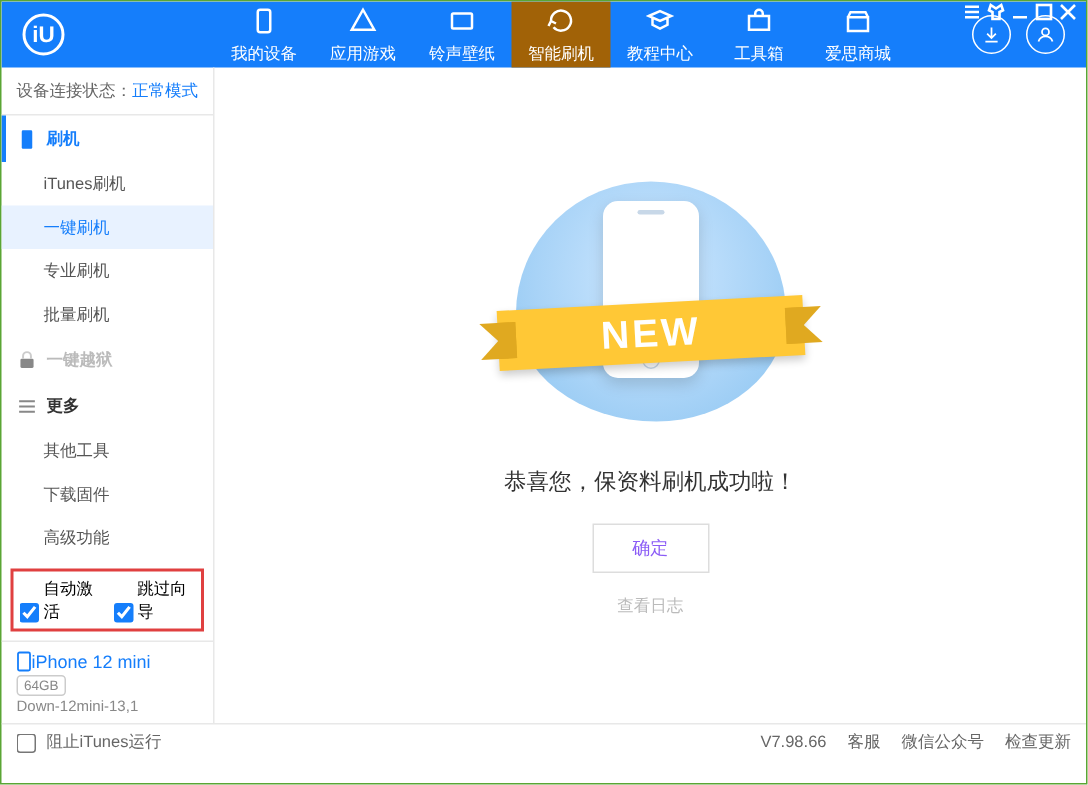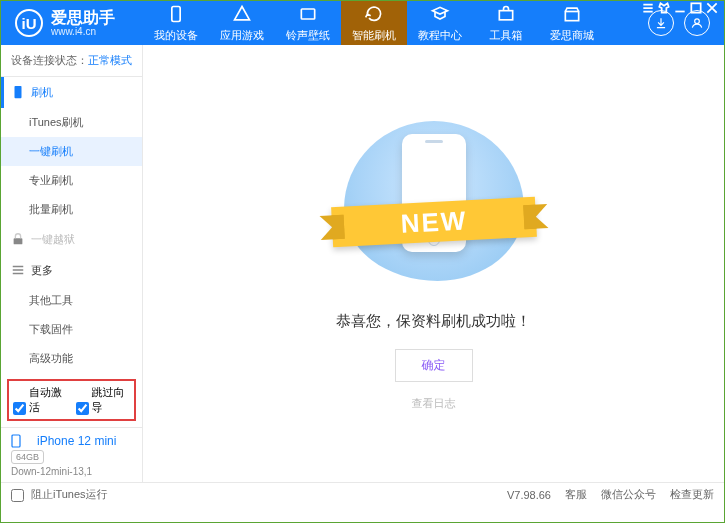--- a/index.html
+++ b/index.html
@@ -17,33 +17,33 @@
 .win-controls { position: absolute; top: 0; right: 0; height: 16px; display: flex; align-items: center; gap: 2px; padding: 2px 6px; }
 .win-btn { width: 14px; height: 14px; display: flex; align-items: center; justify-content: center; cursor: pointer; }
 .win-btn svg { stroke: #fff; fill: none; stroke-width: 1.5; }
 .right-circles { display: flex; gap: 10px; padding-right: 14px; }
 .circle-btn { width: 26px; height: 26px; border: 1.5px solid #fff; border-radius: 50%; display: flex; align-items: center; justify-content: center; cursor: pointer; }
 .circle-btn svg { width: 14px; height: 14px; stroke: #fff; fill: none; stroke-width: 2; }
 .body { display: flex; height: calc(100% - 60px - 24px); }
 .sidebar { width: 142px; border-right: 1px solid #e8e8e8; display: flex; flex-direction: column; font-size: 11px; }
 .status-row { padding: 8px 10px; border-bottom: 1px solid #e8e8e8; color: #666; }
 .status-val { color: #157efb; }
-.side-section { display: flex; align-items: flex-start; padding: 8px 10px; color: #333; cursor: pointer; gap: 6px; }
+.side-section { display: flex; align-items: flex-end; padding: 8px 10px; color: #333; cursor: pointer; gap: 6px; font-weight: bold; }
 .side-section.active-tab { border-left: 3px solid #157efb; color: #157efb; padding-left: 7px; }
 .side-item { padding: 7px 10px 7px 28px; color: #555; cursor: pointer; }
 .side-item.selected { background: #e8f2ff; color: #157efb; }
 .side-note { font-size: 10px; color: #aaa; padding: 4px 10px 8px 28px; line-height: 1.3; }
 .side-icon { width: 14px; height: 14px; display: flex; align-items: center; justify-content: center; }
 .side-icon svg { width: 14px; height: 14px; fill: #888; }
 .active-tab .side-icon svg { fill: #157efb; }
 .checkbox-row { border: 2px solid #e04040; margin: 6px 6px; padding: 4px 4px; display: flex; gap: 8px; font-size: 11px; }
 .cb { display: flex; align-items: flex-end; gap: 3px; cursor: pointer; }
 .cb input { accent-color: #157efb; }
 .device-block { border-top: 1px solid #e8e8e8; padding: 6px 10px; margin-top: auto; }
-.device-name { color: #157efb; font-size: 12px; display: flex; align-items: center; gap: 16px; }
+.device-name { color: #157efb; font-size: 12px; display: flex; align-items: center; gap: 0; }
 .badge { border: 1px solid #ccc; border-radius: 3px; font-size: 9px; padding: 1px 4px; color: #888; margin-top: 2px; display: inline-block; }
 .device-sub { font-size: 10px; color: #888; margin-top: 2px; }
 .main { flex: 1; display: flex; flex-direction: column; align-items: center; justify-content: center; position: relative; }
 .illus { width: 220px; height: 170px; position: relative; }
 .blob { position: absolute; width: 180px; height: 160px; left: 20px; top: 5px; background: radial-gradient(ellipse at 50% 40%, #cfe8ff 0%, #a8d3f7 60%, #8bc4f0 100%); border-radius: 50% 50% 48% 52% / 55% 55% 45% 45%; }
 .phone { position: absolute; left: 78px; top: 18px; width: 64px; height: 118px; background: #fff; border-radius: 10px; box-shadow: 0 4px 10px rgba(0,0,0,.15); }
 .phone::before { content: ""; position: absolute; top: 6px; left: 50%; transform: translateX(-50%); width: 18px; height: 3px; background: #c8d8e8; border-radius: 2px; }
 .phone::after { content: ""; position: absolute; bottom: 6px; left: 50%; transform: translateX(-50%); width: 10px; height: 10px; border: 1px solid #c8d8e8; border-radius: 50%; }
 .ribbon { position: absolute; top: 86px; left: 8px; width: 204px; height: 40px; background: #ffc836; display: flex; align-items: center; justify-content: center; font-weight: 900; font-size: 26px; color: #fff; letter-spacing: 2px; transform: rotate(-3deg); box-shadow: 0 3px 6px rgba(0,0,0,.2); }
 .ribbon::before, .ribbon::after { content: ""; position: absolute; width: 0; height: 0; border: 12px solid #e0a920; }
@@ -56,24 +56,20 @@
 .footer .spacer { flex: 1; }
 .footer .link { margin-left: 14px; cursor: pointer; }
 .footer input { accent-color: #157efb; margin-right: 4px; }
 </style>
 </head>
 <body>
 
 <div class="titlebar">
   <div class="logo-area">
     <div class="logo-circle">iU</div>
-    <div>
-      <div class="logo-text">爱思助手</div>
-      <div class="logo-sub">www.i4.cn</div>
-    </div>
   </div>
   <div class="nav">
     <div class="nav-item">
         <span class="nav-icon">
           <svg viewBox="0 0 24 24">
             <rect x="7" y="3" width="10" height="18" rx="2" fill="none" stroke-width="2"></rect>
           </svg>
         </span>
         <span>我的设备</span>
       </div>

